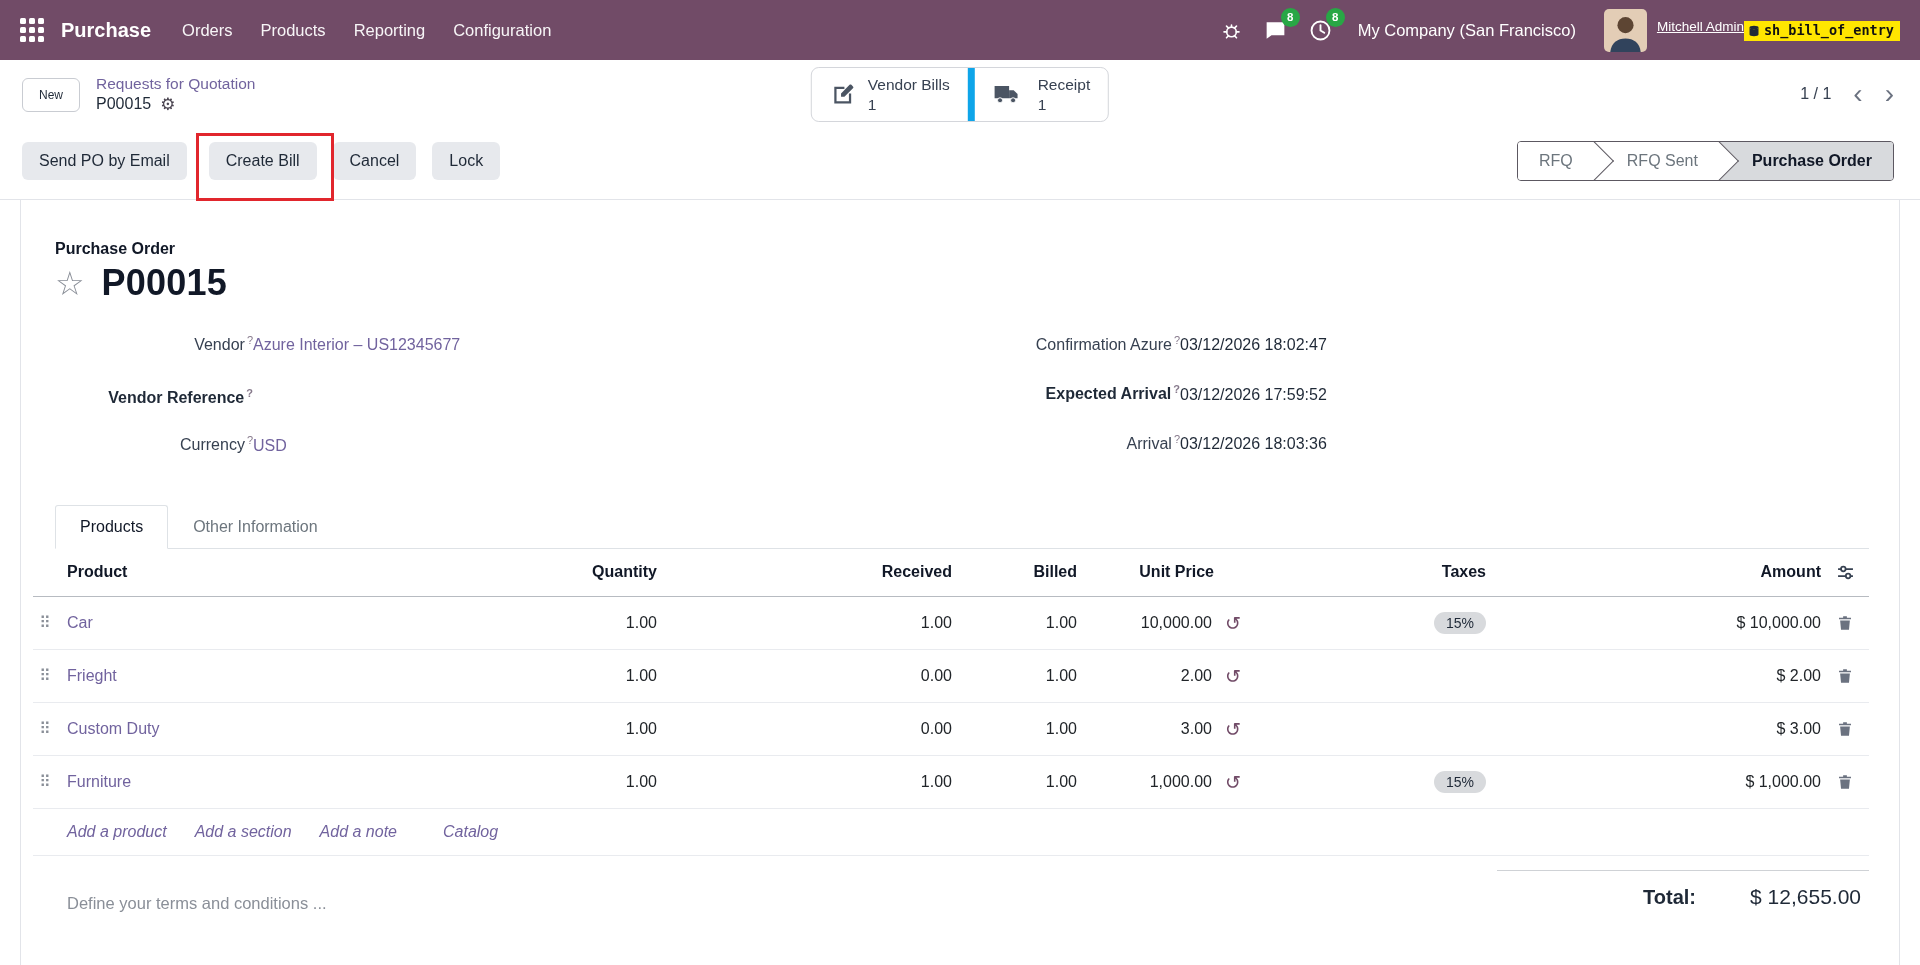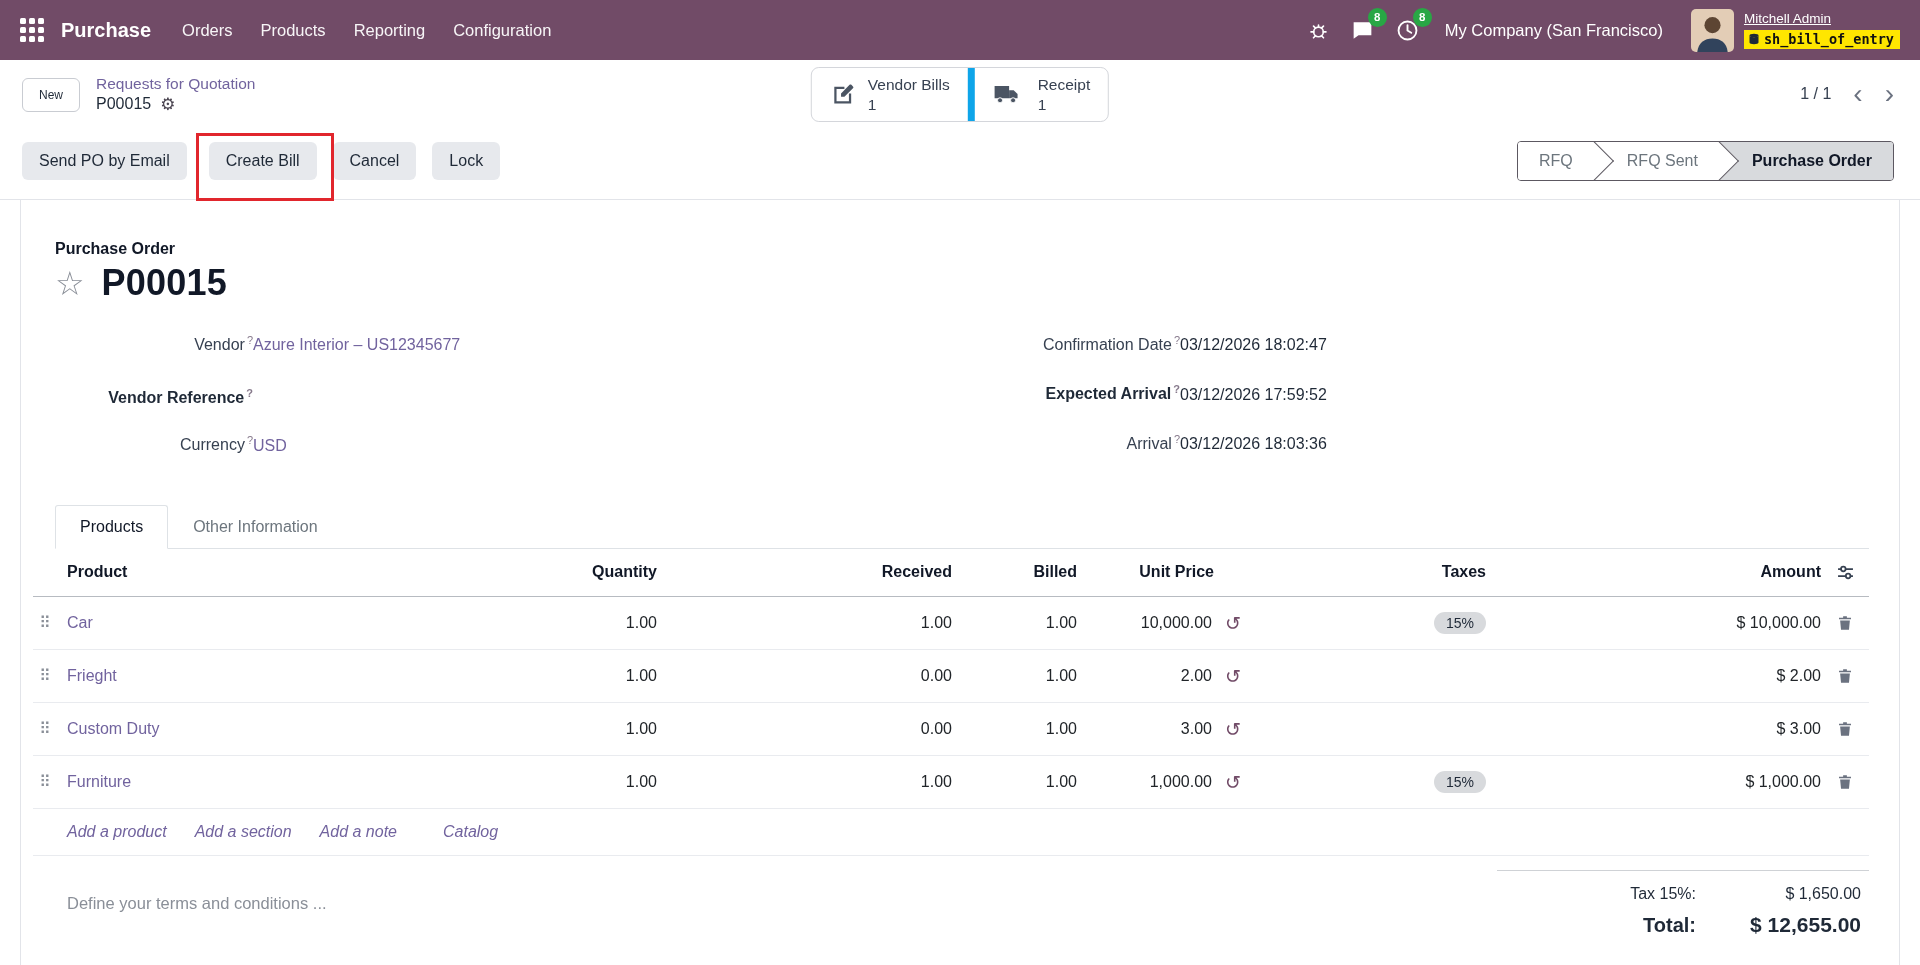--- a/index.html
+++ b/index.html
@@ -12,21 +12,21 @@
   .apps-btn { width:27px; height:27px; display:grid; grid-template-columns:repeat(3,6px); grid-template-rows:repeat(3,6px); gap:3px; margin-right:16px; cursor:pointer; align-content:center; justify-content:center; }
   .apps-btn i { background:#fff; border-radius:1.5px; }
   .brand { font-size:20px; font-weight:700; margin-right:18px; cursor:pointer; }
   .nav-menu { display:flex; gap:2px; }
   .nav-item { padding:9px 13px; font-size:16.5px; color:#fff; opacity:.95; border-radius:4px; cursor:pointer; white-space:nowrap; }
   .nav-right { margin-left:auto; display:flex; align-items:center; }
   .systray-icon { position:relative; padding:7px; cursor:pointer; display:flex; margin-left:6px; }
   .badge { position:absolute; top:-3px; right:-5px; background:#28a745; color:#fff; font-size:11.5px; font-weight:700; min-width:19px; height:19px; border-radius:10px; display:flex; align-items:center; justify-content:center; padding:0 4px; }
   .company { font-size:16.5px; margin:0 28px 0 18px; cursor:pointer; white-space:nowrap; }
   .avatar { width:43px; height:43px; border-radius:5px; overflow:hidden; flex:none; cursor:pointer; }
-  .user-block { display:flex; flex-direction:column; align-items:flex-start; line-height:1.25; margin-left:10px; cursor:pointer; }
+  .user-block { display:flex; flex-direction:row; align-items:flex-start; line-height:1.25; margin-left:10px; cursor:pointer; }
   .user-name { font-size:13.5px; color:#fff; text-decoration:underline; }
   .user-sub { display:inline-flex; align-items:center; gap:4px; background:#ffe600; color:#111; font-family:"DejaVu Sans Mono", monospace; font-size:13.5px; font-weight:700; padding:1px 6px 2px 4px; margin-top:2px; }
 
   
   .control-panel { display:flex; align-items:center; padding:10px 26px 8px 22px; position:relative; min-height:67px; background:#fff; }
   .btn-new { background:#fff; border:1px solid #c9ccd2; border-radius:6px; padding:9px 16px; font-size:12px; color:#1f2937; cursor:pointer; font-family:inherit; }
   .bc-block { margin-left:16px; display:flex; flex-direction:column; line-height:1.3; }
   .bc-parent { color:#71639e; font-size:15.5px; cursor:pointer; text-decoration:none; }
   .bc-current { display:flex; align-items:center; gap:9px; font-size:16px; color:#1f2937; }
   .gear { color:#4b4551; font-size:17px; cursor:pointer; line-height:1; }
@@ -92,21 +92,21 @@
 
   
   .bottom { display:flex; align-items:flex-start; padding:14px 0 0 34px; }
   .notes { flex:1; color:#8a8f98; font-size:16.5px; margin-top:24px; cursor:text; }
   .totals { width:372px; border-top:1px solid #cfd2d6; padding:10px 8px 0 0; display:flex; flex-direction:column; gap:2px; }
   .trow { display:flex; justify-content:flex-end; align-items:baseline; padding:4px 0; }
   .tlabel { font-size:16px; color:#1f2937; }
   .bold { font-weight:700; }
   .tvalue { width:165px; text-align:right; font-size:16px; color:#1f2937; }
   .trow.total .tlabel { font-size:20px; font-weight:700; }
-  .trow.total .tvalue { font-size:21px; font-weight:700; }
+  .trow.total .tvalue { font-size:21px; font-weight:400; }
 </style>
 </head>
 <body>
 
 <header class="navbar">
   <div class="apps-btn">
     <i></i>
       <i></i>
       <i></i>
       <i></i>
@@ -239,21 +239,21 @@
         <span class="flabel bold"><span>Vendor Reference</span><sup class="help">?</sup></span>
         <span class="fvalue"></span>
       </div>
       <div class="frow">
         <span class="flabel"><span>Currency</span><sup class="help">?</sup></span>
         <span class="fvalue link">USD</span>
       </div>
     </div>
     <div class="fcol">
       <div class="frow">
-        <span class="flabel"><span>Confirmation Date</span><sup class="help">?</sup></span>
+        <span class="flabel"><span>Confirmation Azure</span><sup class="help">?</sup></span>
         <span class="fvalue">03/12/2026 18:02:47</span>
       </div>
       <div class="frow">
         <span class="flabel bold"><span>Expected Arrival</span><sup class="help">?</sup></span>
         <span class="fvalue">03/12/2026 17:59:52</span>
       </div>
       <div class="frow">
         <span class="flabel"><span>Arrival</span><sup class="help">?</sup></span>
         <span class="fvalue">03/12/2026 18:03:36</span>
       </div>
@@ -371,24 +371,20 @@
     <div class="list-footer">
       <span class="add-link">Add a product</span>
       <span class="add-link">Add a section</span>
       <span class="add-link">Add a note</span>
       <span class="add-link catalog">Catalog</span>
     </div>
 
     <div class="bottom">
       <div class="notes">Define your terms and conditions ...</div>
       <div class="totals">
-        <div class="trow">
-          <span class="tlabel">Tax 15%:</span>
-          <span class="tvalue">$ 1,650.00</span>
-        </div>
         <div class="trow total">
           <span class="tlabel">Total:</span>
           <span class="tvalue">$ 12,655.00</span>
         </div>
       </div>
     </div>
   </div>
 </div>
 
 </body></html>

